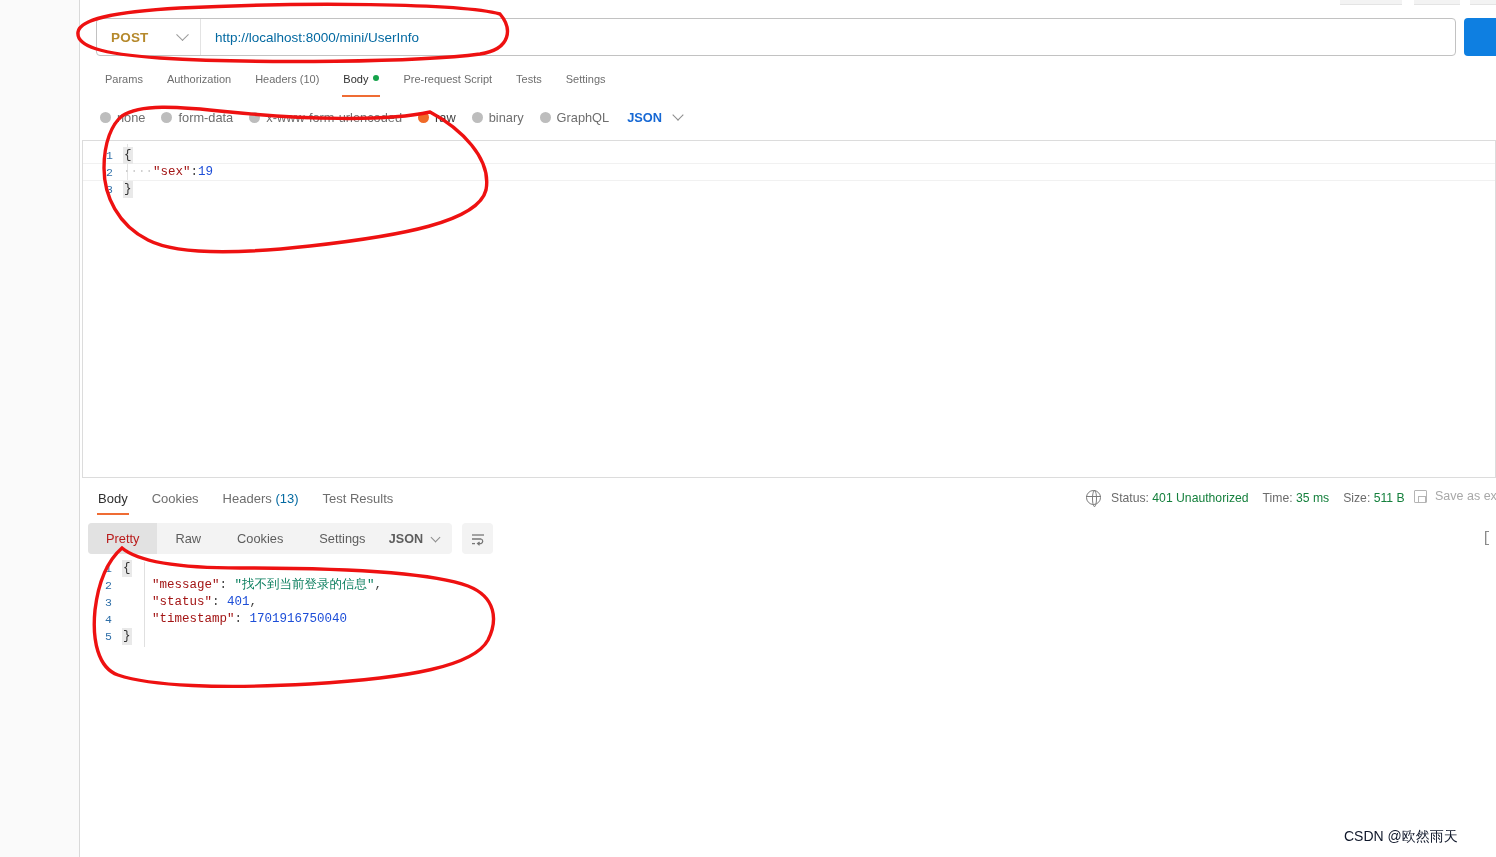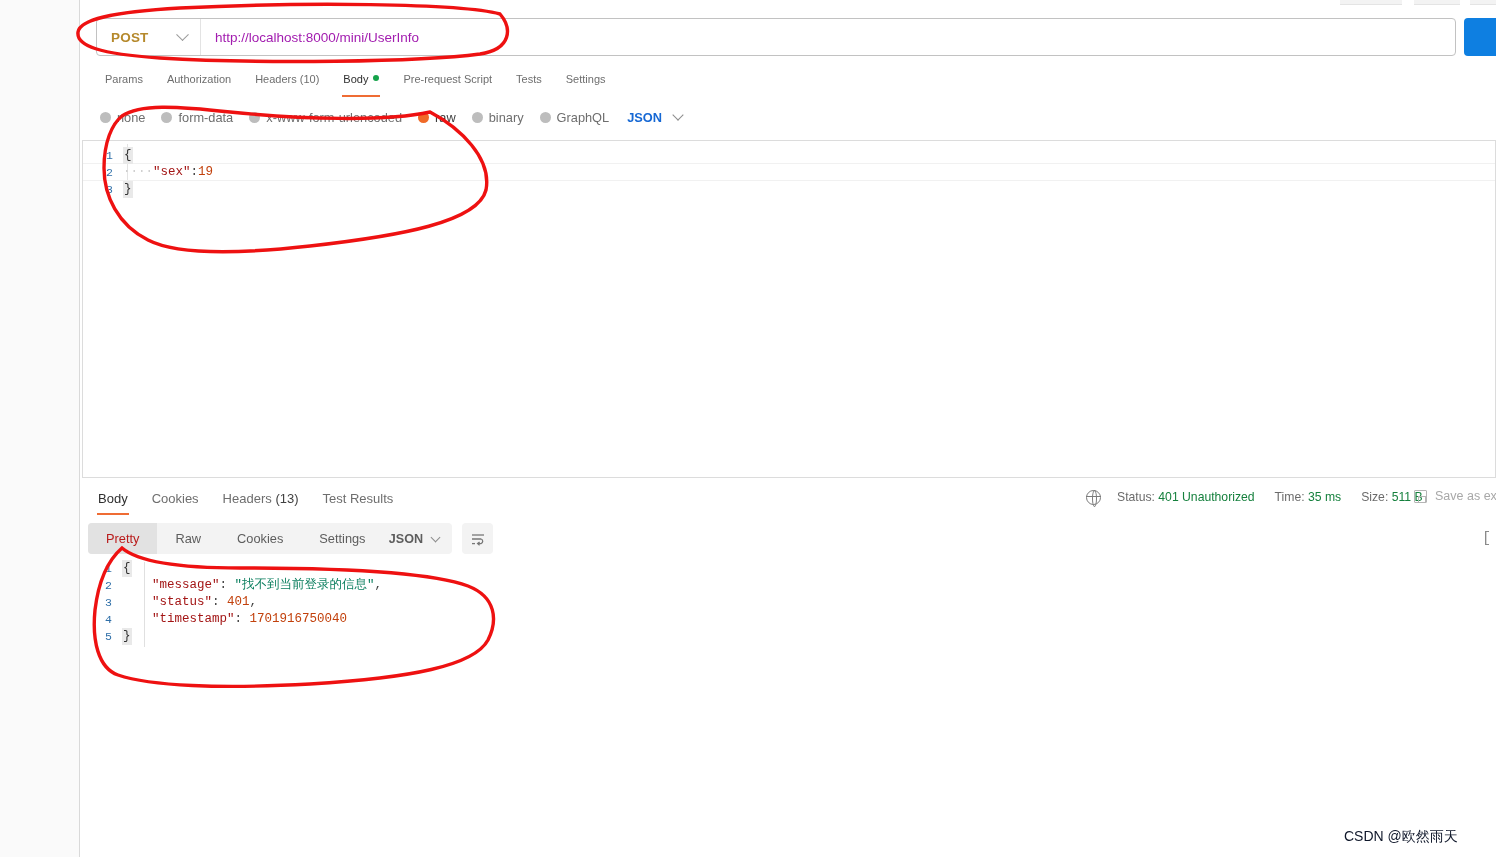--- a/index.html
+++ b/index.html
@@ -70,21 +70,21 @@
     border-right: 1.4px solid #9b9b9b;
     border-bottom: 1.4px solid #9b9b9b;
     transform: rotate(45deg) translate(-2px,-2px);
   }
   .url-box {
     flex: 1;
     display: flex;
     align-items: center;
     padding-left: 14px;
     font-size: 13.5px;
-    color: #a21caf;
+    color: #0369a1;
   }
   .send-btn {
     position: absolute;
     left: 1464px; top: 18px;
     width: 90px; height: 38px;
     background: #0e7fe1;
     border-radius: 4px;
     color: #fff;
     font-size: 13.5px;
     font-weight: bold;
@@ -209,21 +209,21 @@
     color: #333;
     position: relative;
   }
   .brace-box {
     display: inline-block;
     background: #e9e9e9;
     color: #333;
     padding: 0 1px;
   }
   .k-key { color: #a31515; }
-  .k-num { color: #c2410c; }
+  .k-num { color: #1d4ed8; }
   .k-str { color: #0a7e5e; }
   .k-punc { color: #444; }
   .indent-dots { color: #cfcfcf; }
   .v-guide {
     position: absolute;
     left: 44px; top: 3px;
     width: 1px; height: 51px;
     background: #e3e3e3;
   }
 
@@ -243,31 +243,31 @@
     white-space: nowrap;
   }
   .restab.active { color: #2f2f2f; }
   .restab.active::after {
     content: "";
     position: absolute;
     left: 11px; right: 11px; bottom: -6px;
     height: 2.5px;
     background: #ef6c34;
   }
-  .cnt-green { color: #404040; }
+  .cnt-green { color: #0369a1; }
 
   
   .resp-meta {
     position: absolute;
     left: 1086px; top: 490px;
     display: flex;
+    align-items: center;
     font-size: 12.2px;
     color: #6b6b6b;
     white-space: nowrap;
-    gap: 6px;
   }
   .resp-meta .m { margin-right: 14px; }
   .meta-val { color: #15803d; }
   .globe {
     width: 15px; height: 15px;
     border: 1.3px solid #7a7a7a;
     border-radius: 50%;
     margin-right: 10px;
     position: relative;
     flex: none;

